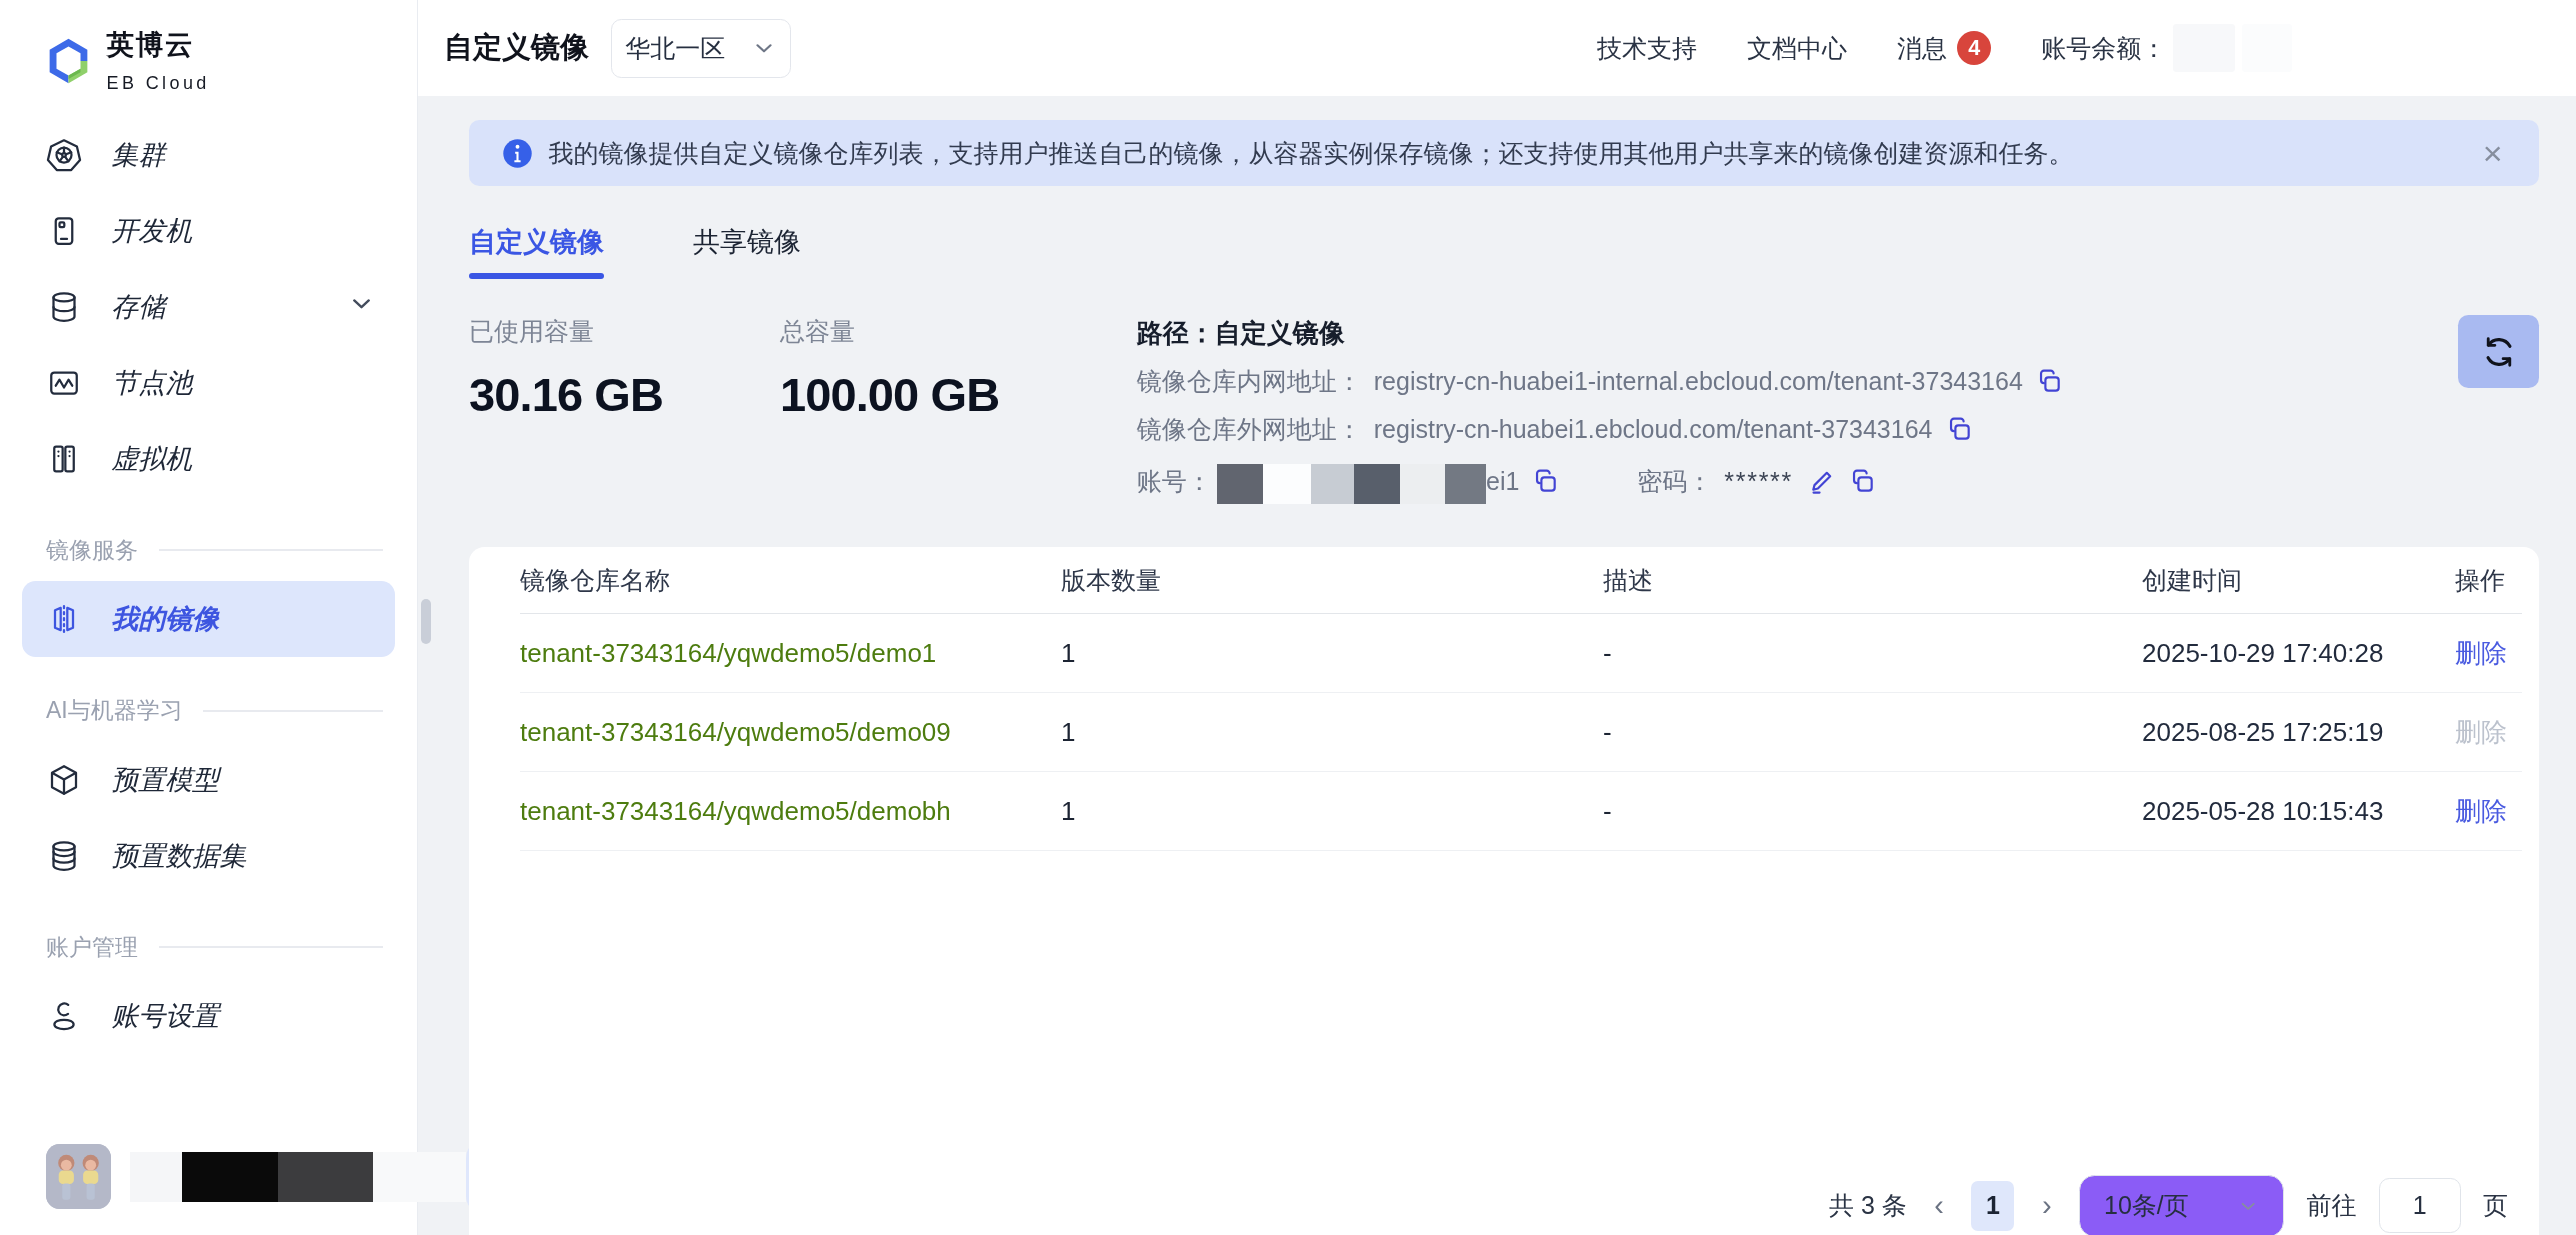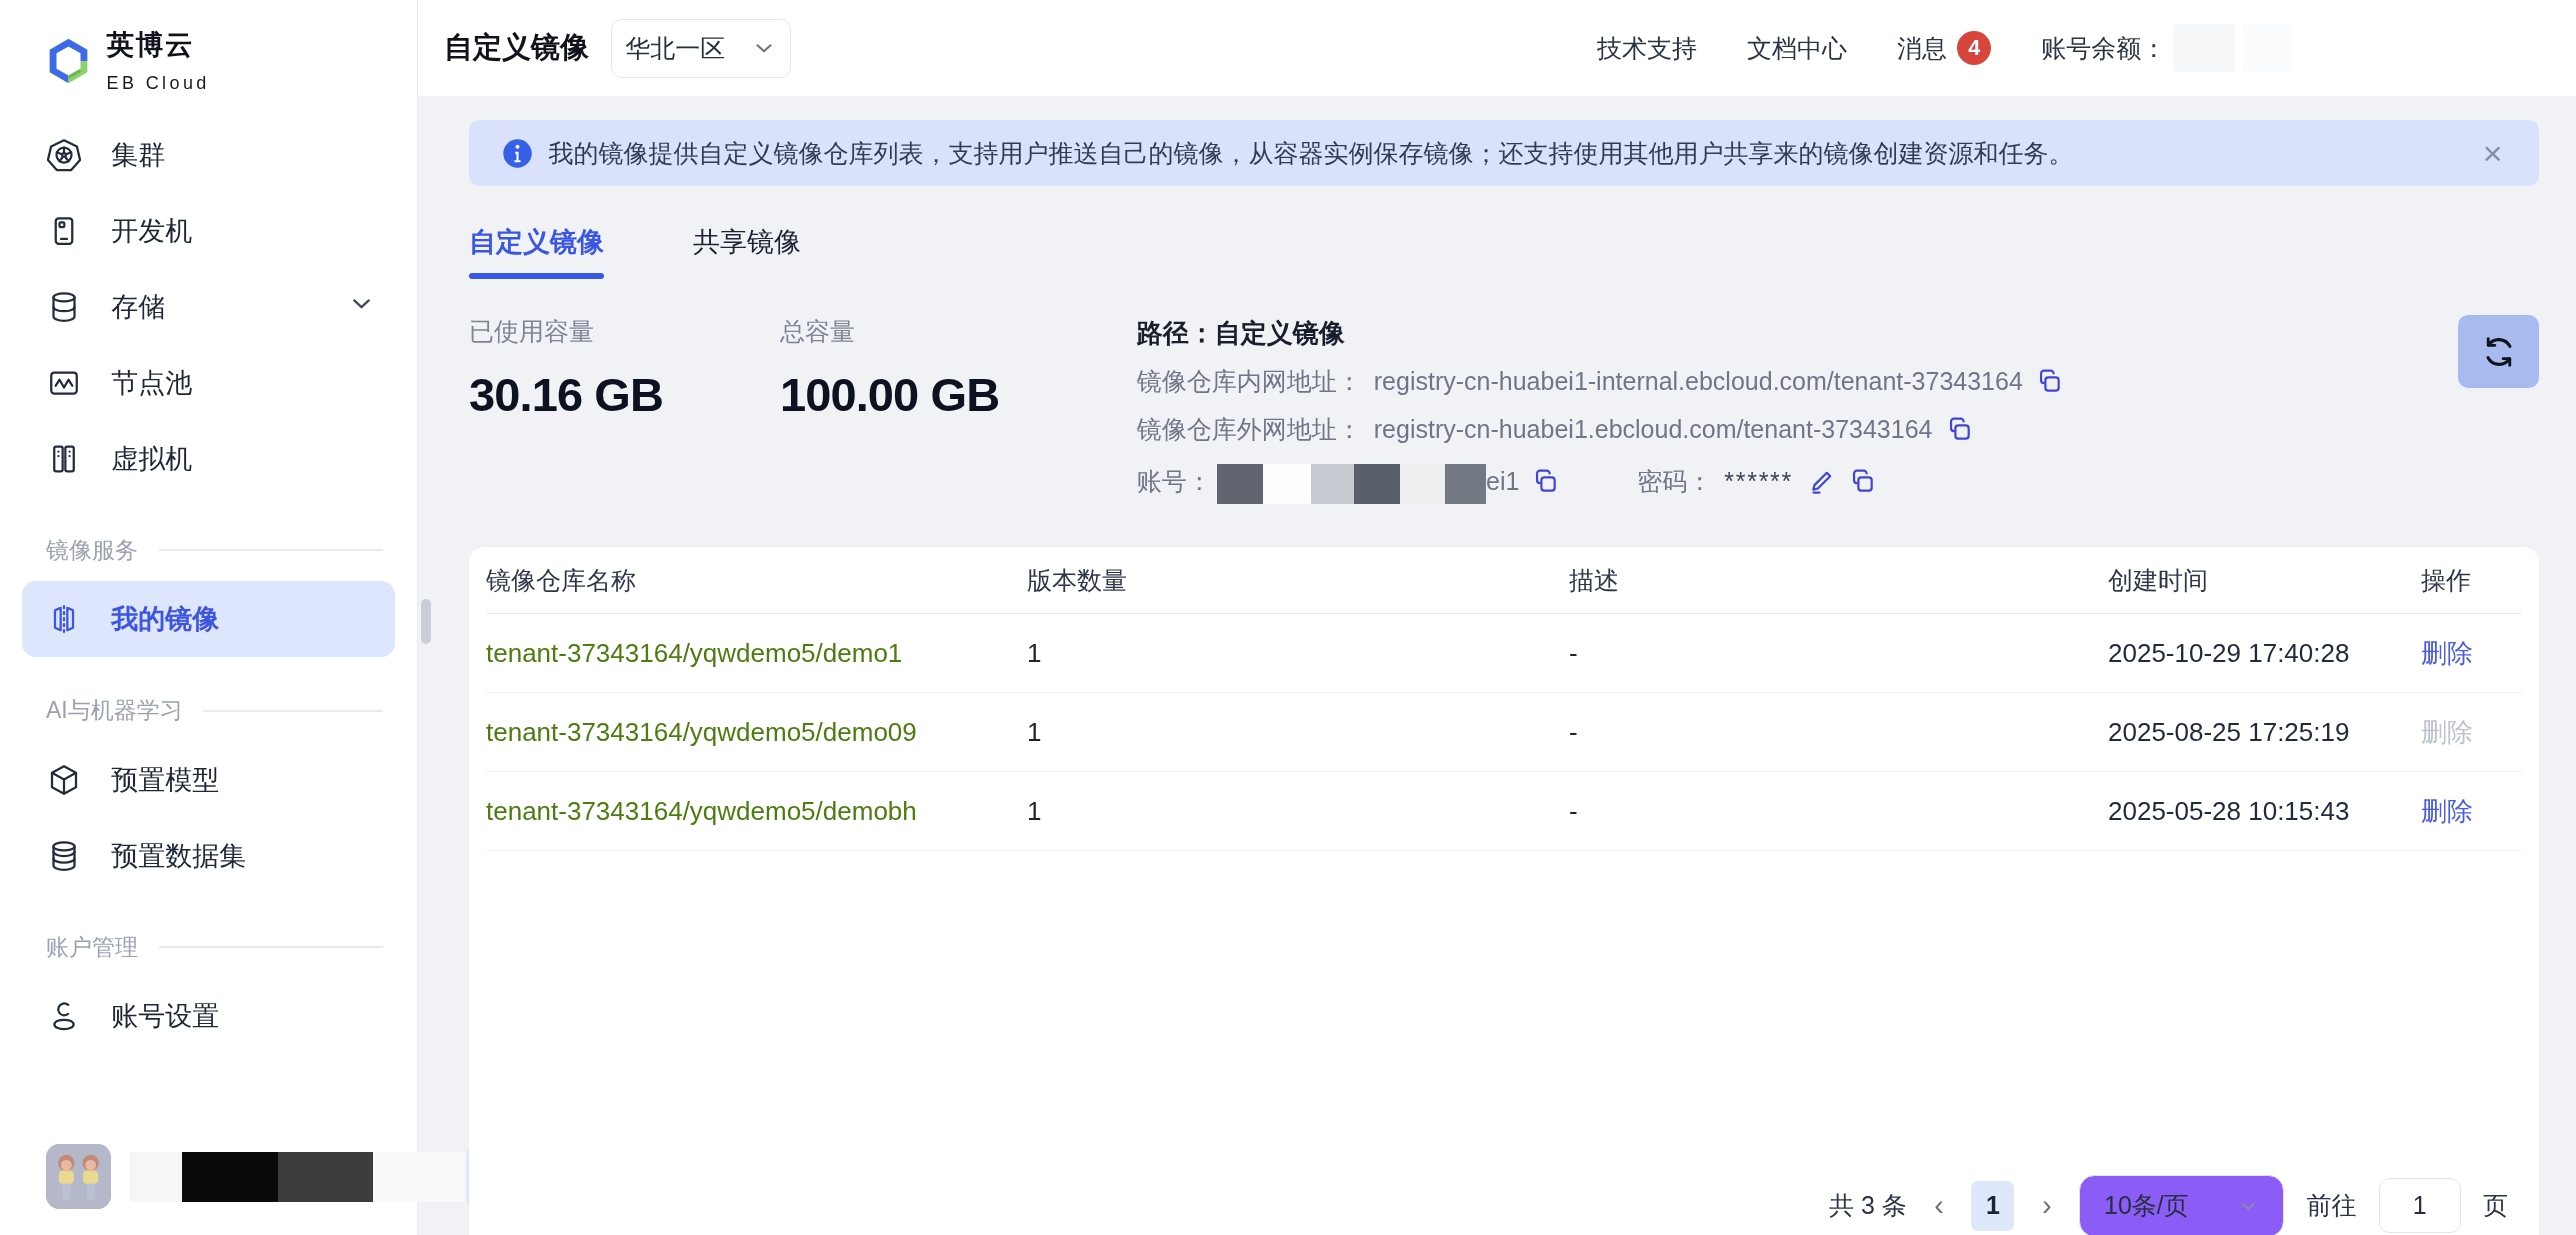--- a/index.html
+++ b/index.html
@@ -7,21 +7,21 @@
   body { font-family:"Liberation Sans","DejaVu Sans",sans-serif; background:#ffffff; color:#1c2433; }
   #app { position:relative; width:2576px; height:1236px; display:flex; }
 
   
   .sidebar { position:relative; width:418px; min-width:418px; height:100%; background:#ffffff; border-right:1.7px solid #e9ecf1; padding-top:20.6px; }
   .logo-row { display:flex; align-items:center; gap:15.5px; padding:6.9px 0 22.3px 46px; }
   .logo-mark { width:45px; height:48px; }
   .brand-name { font-size:27.5px; font-weight:bold; color:#10131c; letter-spacing:1.7px; }
   .brand-sub { font-size:18px; color:#161a24; letter-spacing:3.4px; margin-top:10px; }
 
-  .nav-item { display:flex; align-items:center; gap:29px; height:76px; margin:0 22.3px; padding-left:24px; border-radius:13.7px; font-size:27px; color:#1e2737; cursor:pointer; }
+  .nav-item { display:flex; align-items:center; gap:29px; height:76px; margin:0 22.3px; padding-left:24px; border-radius:13.7px; font-size:27px; color:#1e2737; cursor:pointer;font-style:italic; }
   .nav-item .nicon { width:36px; height:36px; flex:0 0 36px; display:flex; align-items:center; justify-content:center; }
   .nav-item svg { width:36px; height:36px; stroke:#232c3d; stroke-width:1.5; fill:none; stroke-linecap:round; stroke-linejoin:round; }
   .nav-item.active { background:#dde6fc; color:#3d55e0; font-weight:bold; }
   .nav-item.active svg { stroke:#3d55e0; }
   .nav-item .chev-right { margin-left:auto; margin-right:19px; }
   .nav-item .chev-right svg { width:29px; height:29px; stroke:#434c5c; stroke-width:2; }
 
   .nav-section { display:flex; align-items:center; gap:20.6px; margin:38px 34px 15.5px 46px; }
   .nav-section .sec-label { font-size:23px; color:#9aa1b0; white-space:nowrap; }
   .nav-section .sec-line { flex:1; height:1.7px; background:#e8eaef; }
@@ -77,21 +77,21 @@
   .edit-icon { width:29px; height:29px; margin-left:13.7px; cursor:pointer; }
   .redact-strip { display:flex; align-items:flex-end; height:45px; margin-left:5.2px; }
   .redact-strip .rb { height:40px; }
   .pwd-label { margin-left:77px; }
   .stars { color:#3c4454; letter-spacing:1.7px; }
   .refresh-btn { margin-left:auto; width:81px; height:73px; border-radius:10.3px; background:#a9baf1; display:flex; align-items:center; justify-content:center; cursor:pointer; }
   .refresh-btn svg { width:38px; height:38px; stroke:#10131c; stroke-width:2; fill:none; stroke-linecap:round; stroke-linejoin:round; }
 
   
   .table-card { background:#ffffff; border-radius:15.5px; margin-top:31px; height:716px; position:relative; padding:0 17px; }
-  .thead, .trow { display:grid; grid-template-columns:541px 542px 539px 313px 1fr; align-items:center; }
+  .thead, .trow { display:grid; grid-template-columns:541px 542px 539px 313px 1fr; align-items:center;margin-left:34px; }
   .thead { height:67px; border-bottom:1.7px solid #e3e6ea; font-size:25px; color:#2e3749; font-weight:500; }
   .thead > div { padding-right:17px; }
   .trow { height:79px; border-bottom:1.7px solid #eef0f3; font-size:26px; }
   .trow .c-name { color:#4d7c0f; cursor:pointer; }
   .trow .c-ver, .trow .c-desc { color:#1c2433; }
   .trow .c-date { color:#222b3d; }
   .trow .c-act { color:#4a5be0; cursor:pointer; }
   .trow .c-act.disabled { color:#bcc2cd; cursor:default; }
 
   

